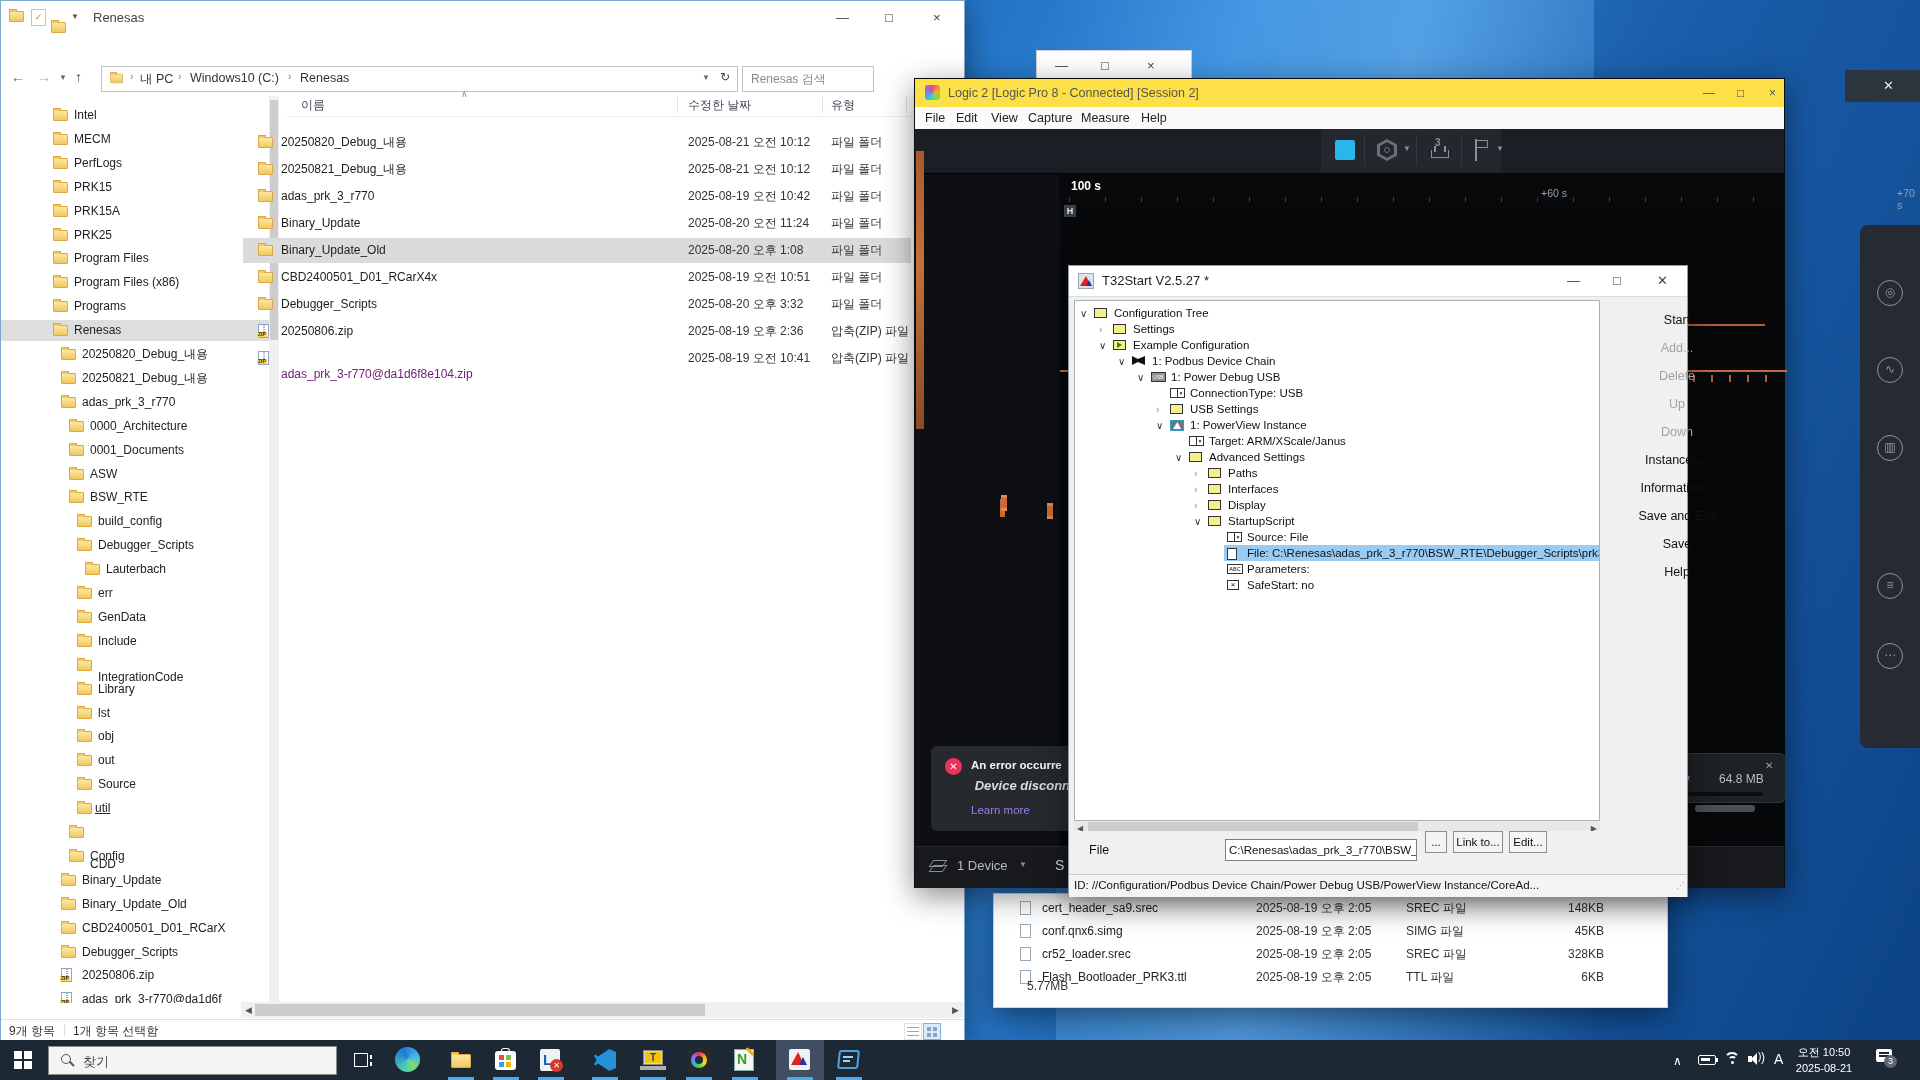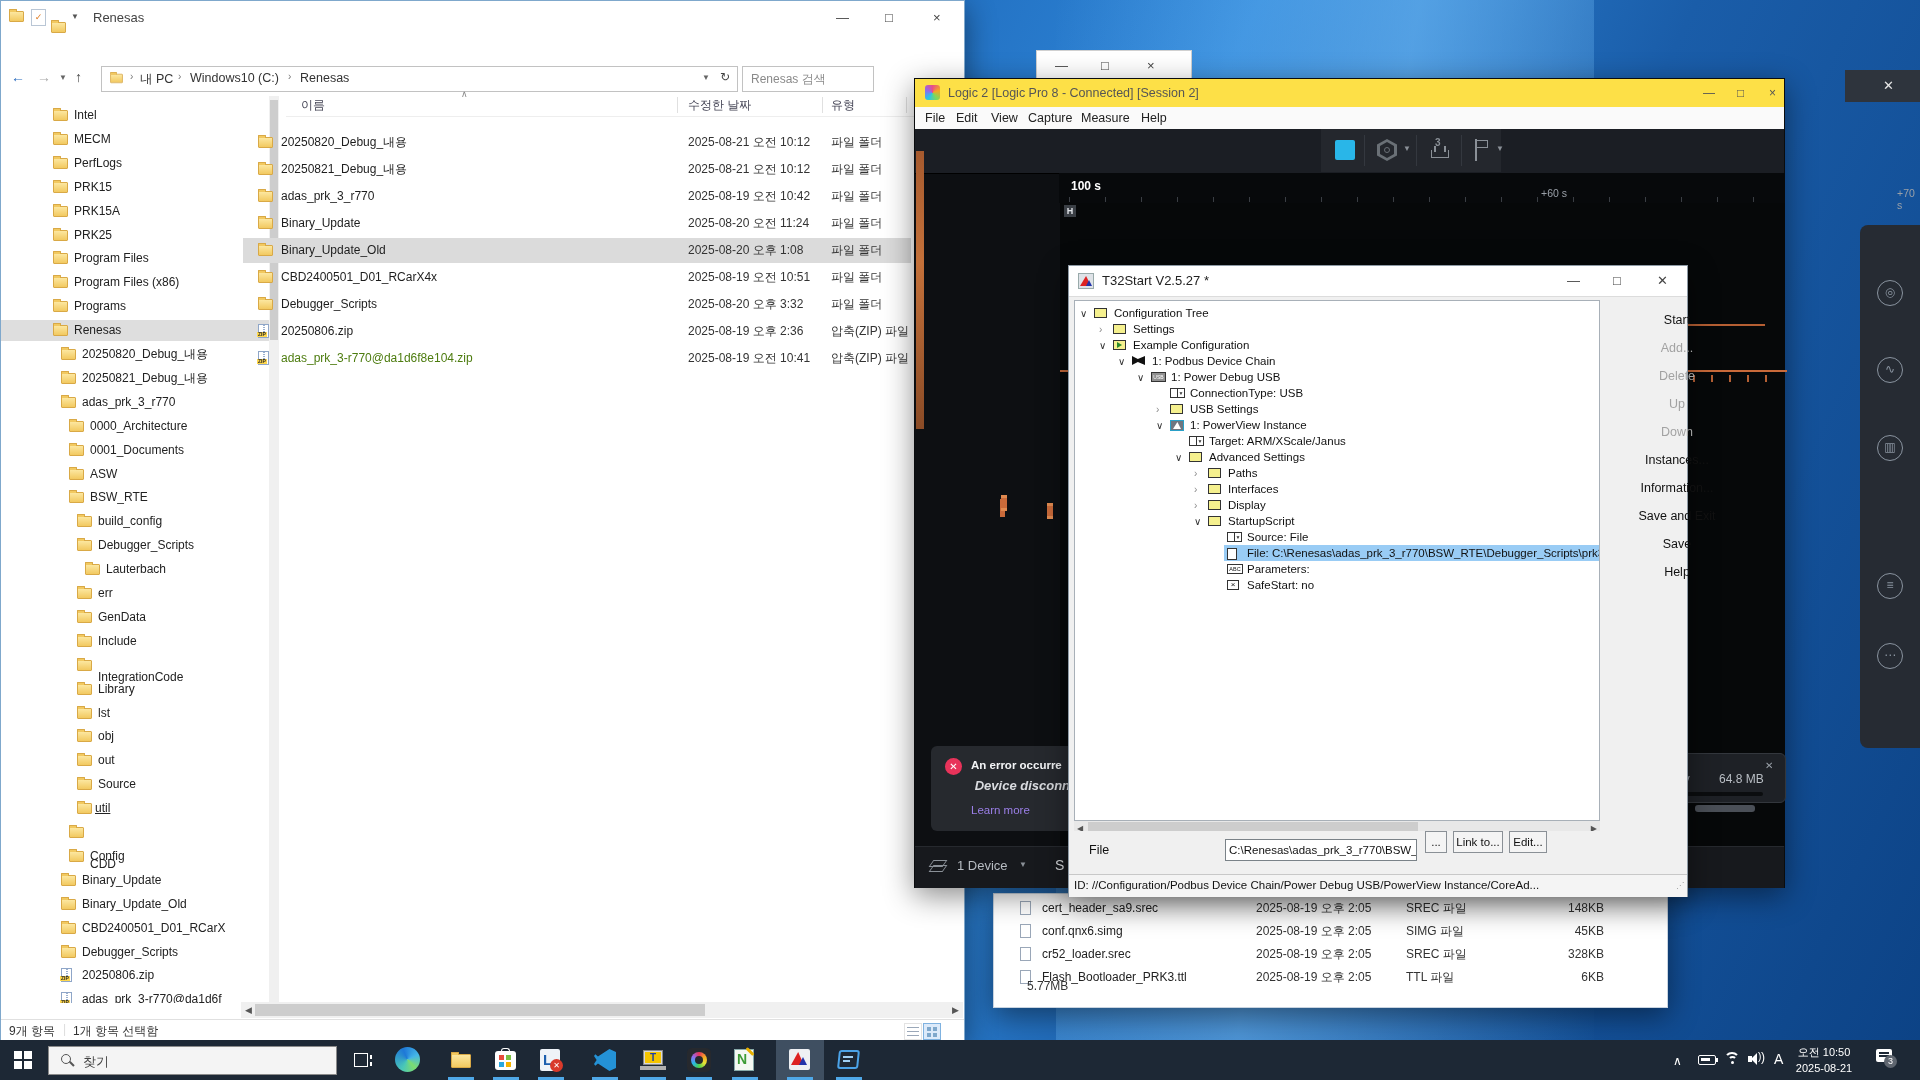--- a/index.html
+++ b/index.html
@@ -382,21 +382,21 @@
           <div class="coltext" style="left: 590px; color: rgb(51, 51, 51);">파일 폴더</div>
         </div>
         <div class="file-row" style="left: 240px; top: 317px; width: 672px;">
           <div class="zipico" style="position: absolute; left: 17px; top: 6px;"></div>
           <div class="coltext" style="left: 40px; color: rgb(29, 29, 29);">20250806.zip</div>
           <div class="coltext" style="left: 447px; color: rgb(51, 51, 51);">2025-08-19 오후 2:36</div>
           <div class="coltext" style="left: 590px; color: rgb(51, 51, 51);">압축(ZIP) 파일</div>
         </div>
         <div class="file-row" style="left: 240px; top: 344px; width: 672px;">
           <div class="zipico" style="position: absolute; left: 17px; top: 6px;"></div>
-          <div class="coltext" style="left: 40px; color: #4d7c0f;">adas_prk_3-r770@da1d6f8e104.zip</div>
+          <div class="coltext" style="left: 40px; color: #701a75; margin-top: 16px;">adas_prk_3-r770@da1d6f8e104.zip</div>
           <div class="coltext" style="left: 447px; color: rgb(51, 51, 51);">2025-08-19 오전 10:41</div>
           <div class="coltext" style="left: 590px; color: rgb(51, 51, 51);">압축(ZIP) 파일</div>
         </div>
       </div>
 
     <div class="hscroll">
       <span style="position:absolute;left:4px;top:3px;">◀</span>
       <span style="position:absolute;right:4px;top:3px;">▶</span>
       <div class="thumb" style="left:14px;top:2px;width:450px;height:12px;"></div>
     </div>

